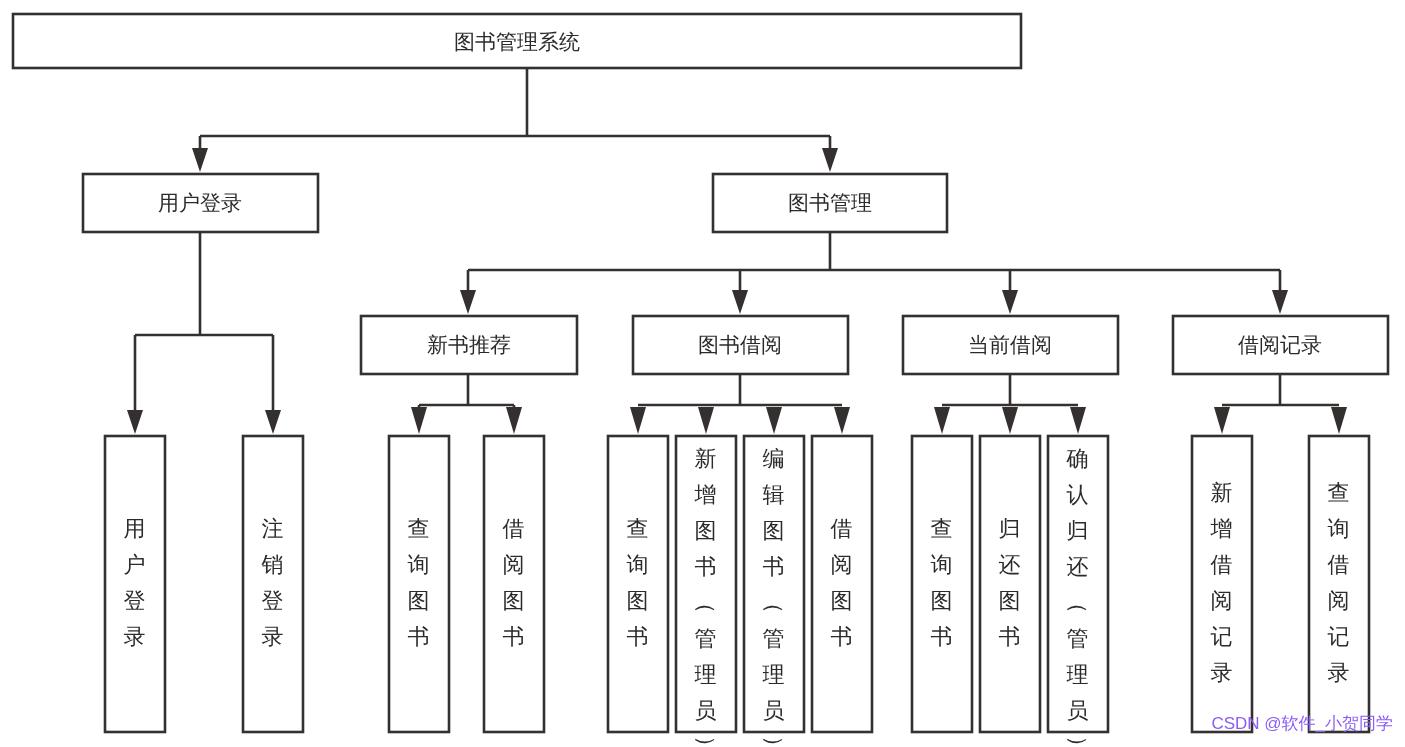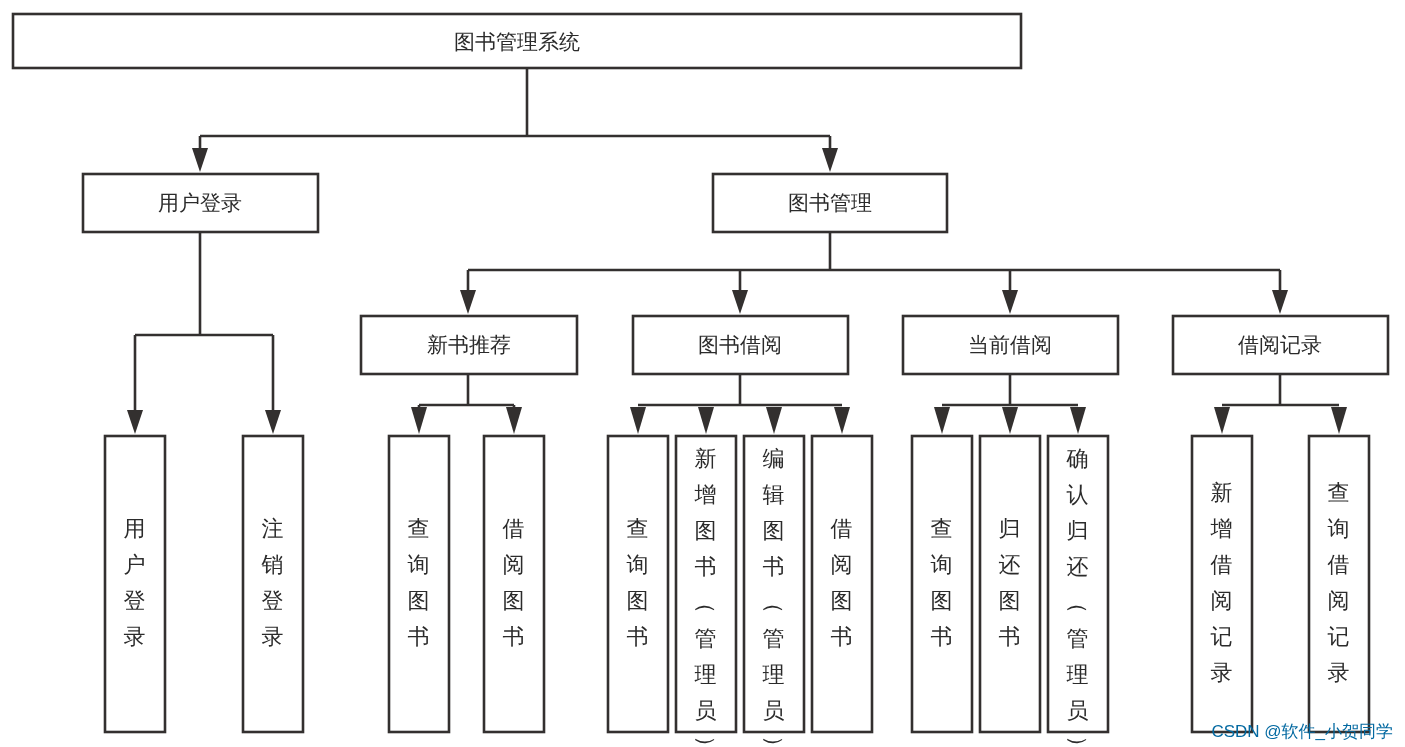--- a/index.html
+++ b/index.html
@@ -25,24 +25,24 @@
   .leaf-label{
     font-family:"Liberation Sans","DejaVu Sans",sans-serif;
     fill:#2b2b2b;
     font-size:22px;
     letter-spacing:1px;
     text-anchor:middle;
   }
   .watermark{
     position:absolute;
     right:12px;
-    bottom:4px;
+    bottom:12px;
     font-family:"Liberation Sans","DejaVu Sans",sans-serif;
     font-size:17px;
-    color:#0369a1;
+    color:#8b5cf6;
     white-space:nowrap;
     pointer-events:none;
     user-select:none;
   }
 </style>
 </head>
 <body>
 
 <div id="diagram-root">
 

